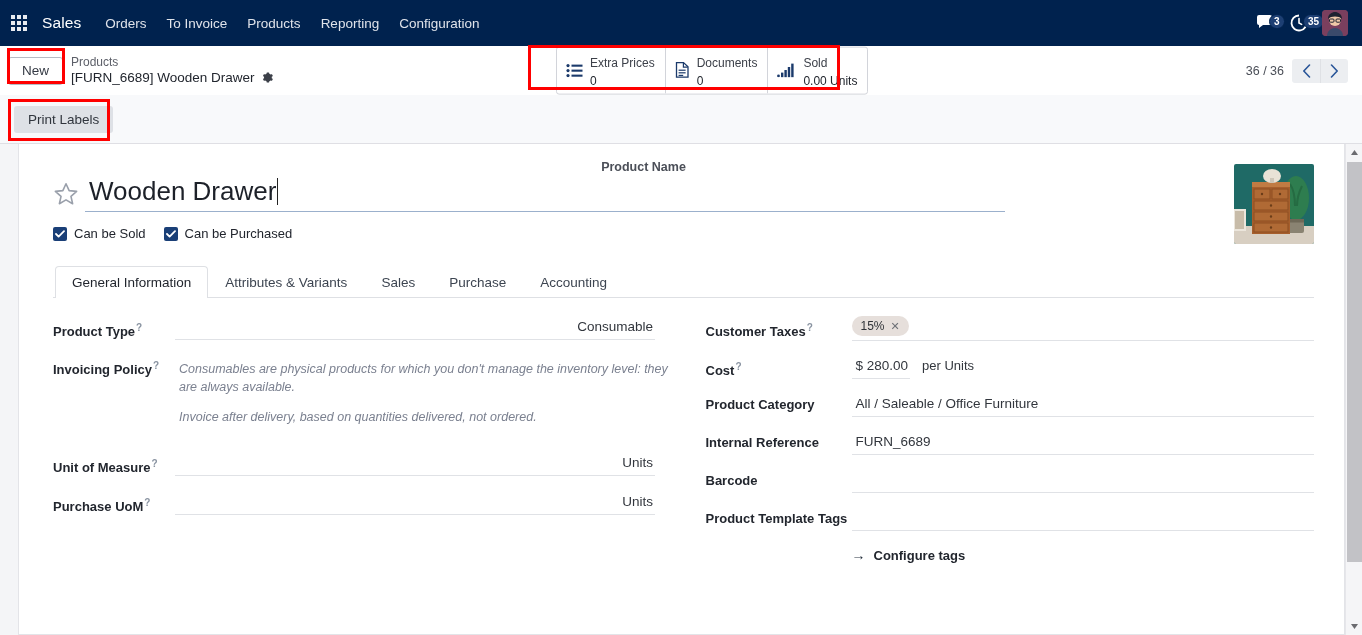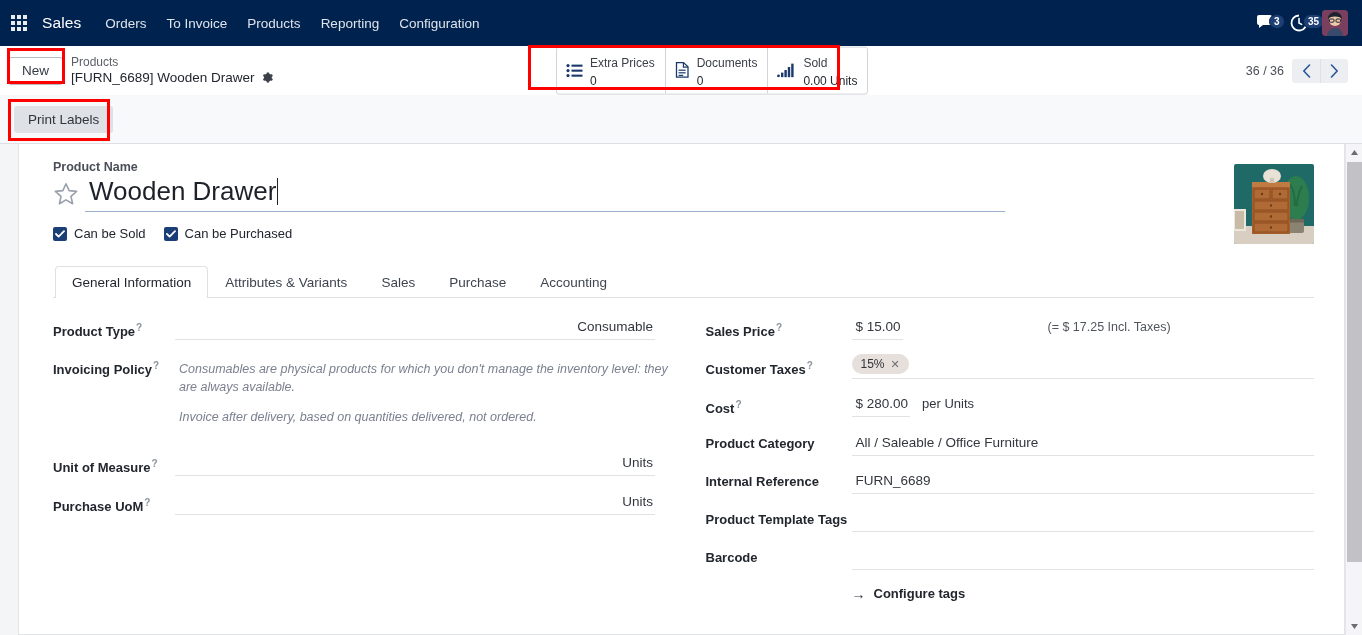--- a/index.html
+++ b/index.html
@@ -122,21 +122,21 @@
   .scroller { position: relative; height: calc(635px - 46px - 98px); overflow: hidden; background: #f4f5f7; }
   .sheet-wrap { padding: 0 0 0 18px; background: #f4f5f7; height: 100%; }
   .sheet {
     background: #ffffff; border: 1px solid #e3e4e8; border-top: none;
     padding: 16px 30px 0 34px; height: 100%; margin-right: 17px;
     position: relative;
   }
 
   .title-row { display: flex; }
   .title-left { flex: 1 1 auto; min-width: 0; }
-  .field-label-top { font-size: 12.5px; color: #4b4f58; margin-bottom: 2px; font-weight: 600; }
+  .field-label-top { font-size: 12.5px; color: #4b4f58; margin-bottom: 2px; font-weight: 600; text-align: center; }
   .name-line { display: flex; align-items: center; gap: 6px; }
   .star { color: #9aa0ab; cursor: pointer; display: flex; }
   .name-input {
     flex: 1 1 auto; max-width: 920px;
     border: none; border-bottom: 1px solid #9bb0cc;
     font-family: "Liberation Sans", sans-serif;
     font-size: 26px; color: #1d2129; padding: 0 0 4px 4px;
     background: transparent; outline: none;
     position: relative;
   }
@@ -478,29 +478,20 @@
 
           <div class="frow">
             <div class="flabel"><span>Purchase UoM</span><span class="tip">?</span></div>
             <div class="fval">
               <div class="finput short">Units</div>
             </div>
           </div>
         </div>
 
         <div class="col right">
-          <div class="frow">
-            <div class="flabel"><span>Sales Price</span><span class="tip">?</span></div>
-            <div class="fval price-row">
-              <div class="price-cell">
-                <div class="finput tiny" style="max-width:96px;">$ 15.00</div>
-              </div>
-              <div class="taxnote" style="padding-top:4px;">(= $ 17.25 Incl. Taxes)</div>
-            </div>
-          </div>
 
           <div class="frow">
             <div class="flabel"><span>Customer Taxes</span><span class="tip">?</span></div>
             <div class="fval tagfield">
               <span class="tag-pill">
                 <span>15%</span>
                 <span class="tag-x">✕</span>
               </span>
             </div>
           </div>
@@ -521,28 +512,28 @@
           </div>
 
           <div class="frow">
             <div class="flabel">Internal Reference</div>
             <div class="fval">
               <div class="finput">FURN_6689</div>
             </div>
           </div>
 
           <div class="frow">
+            <div class="flabel">Barcode</div>
+            <div class="fval">
+              <div class="finput">&nbsp;</div>
+            </div>
+          </div>
+
+          <div class="frow">
             <div class="flabel">Product Template Tags</div>
-            <div class="fval">
-              <div class="finput">&nbsp;</div>
-            </div>
-          </div>
-
-          <div class="frow">
-            <div class="flabel">Barcode</div>
             <div class="fval">
               <div class="finput">&nbsp;</div>
             </div>
           </div>
 
           <div class="frow">
             <div class="flabel"></div>
             <div class="fval">
               <span class="cfg-link">
                 <span class="arrow">→</span>

